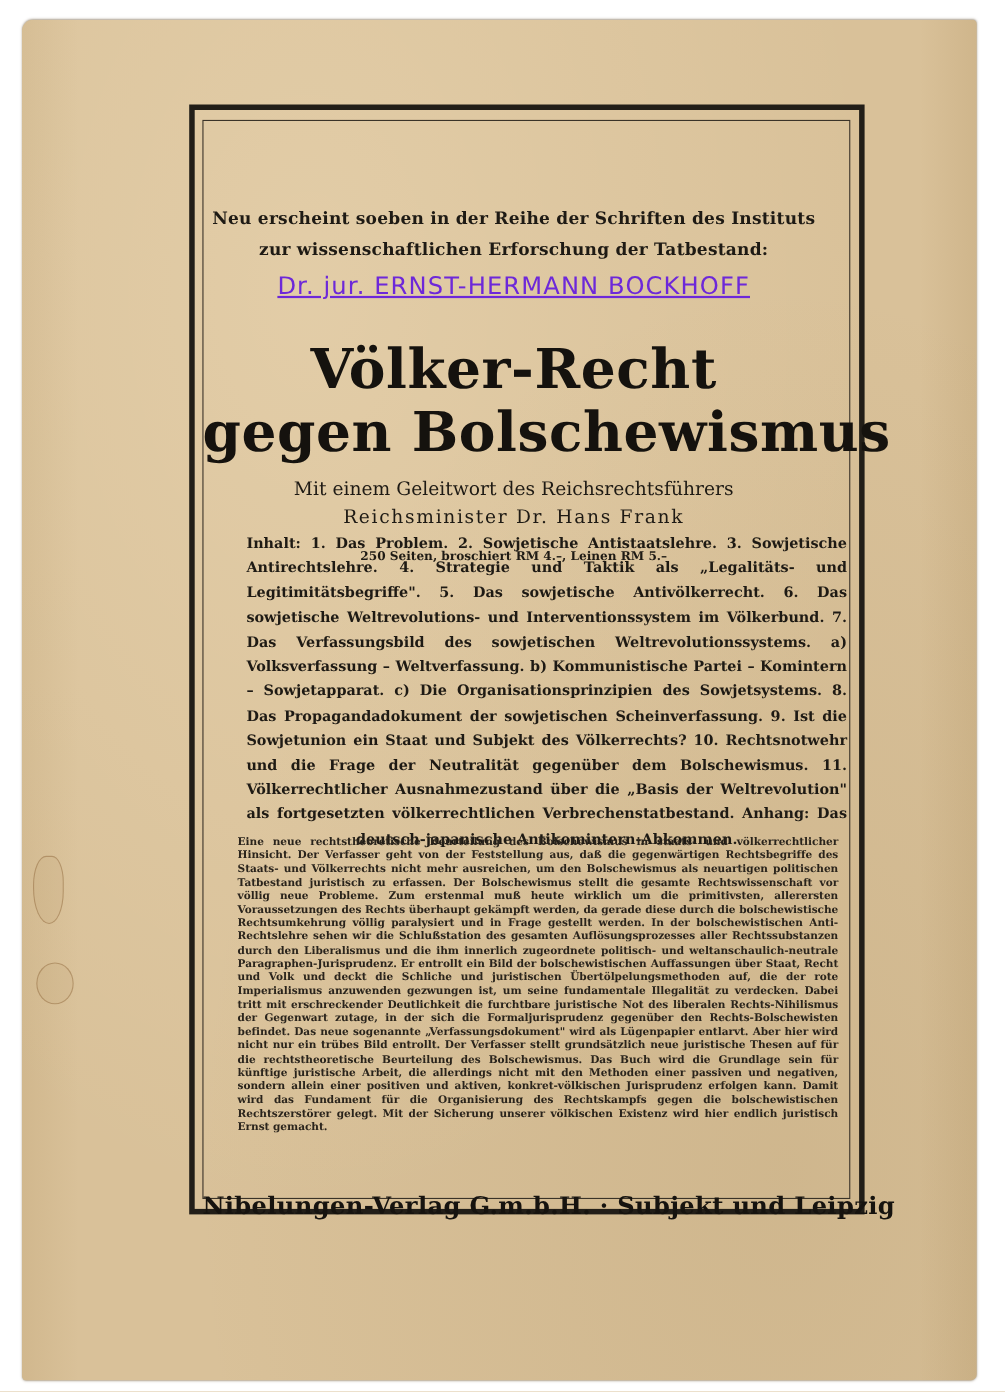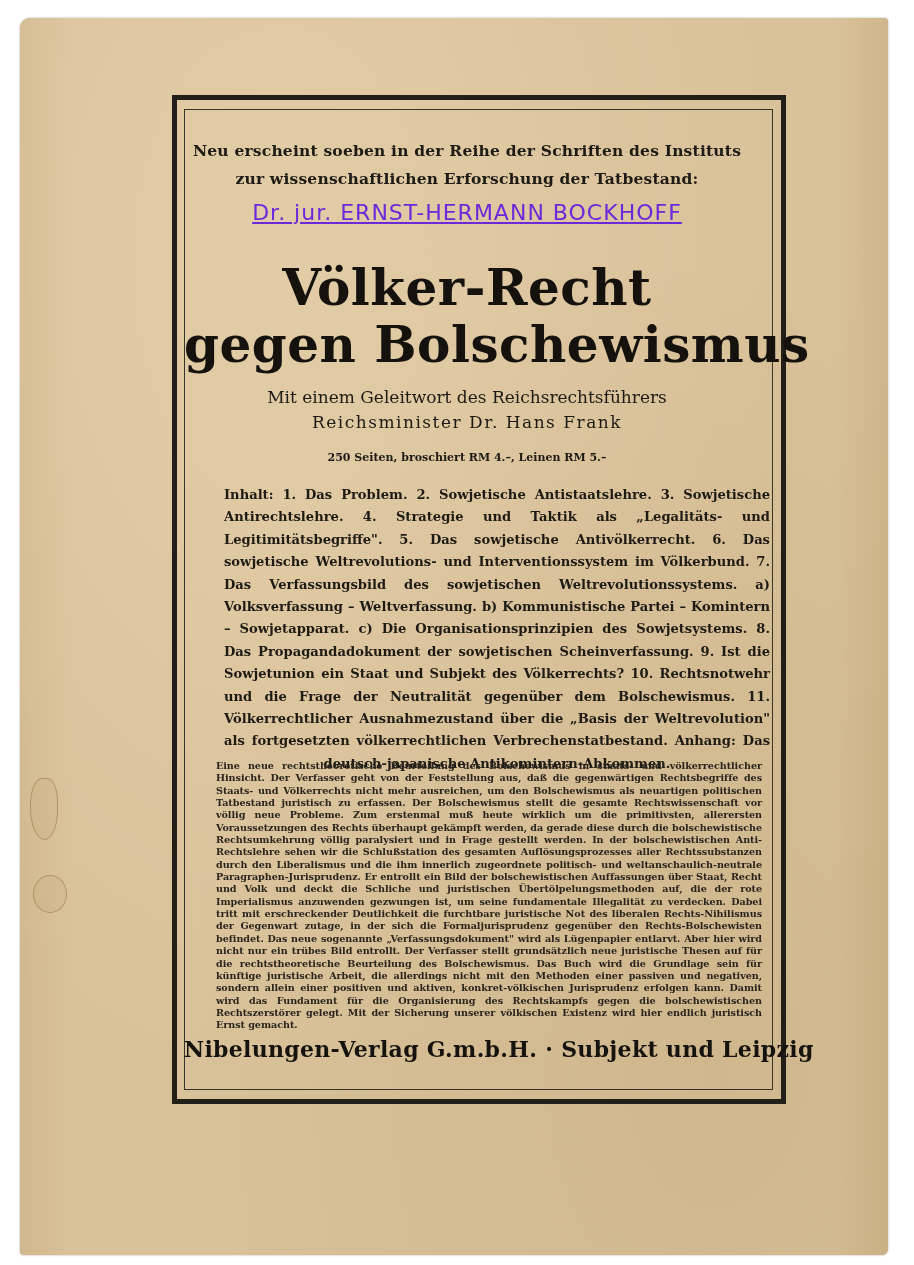--- a/index.html
+++ b/index.html
@@ -16,21 +16,21 @@
   }
   .stain { position:absolute; border:1.5px solid rgba(140,100,55,0.45); border-radius:50%; background:rgba(170,130,80,0.08); }
   .frame-outer {
     position:absolute; left:172px; top:95px; width:604px; height:999px;
     border:5px solid #221e18;
   }
   .frame-inner {
     position:absolute; left:184px; top:109px; width:587px; height:979px;
     border:1.5px solid #3a3328;
   }
-  .line { position:absolute; left:184px; width:566px; text-align:center; color:#1e1a14; white-space:nowrap; }
+  .line { position:absolute; left:184px; width:566px; text-align:center; color:#1e1a14; white-space:nowrap;margin-top:48px; }
   .frak { font-family:"DejaVu Serif", serif; }
   .intro { top:141px; font-size:15.5px; font-weight:bold; letter-spacing:0.2px; }
   .intro2 { top:169px; }
   .author { top:200px; font-family:"DejaVu Sans", sans-serif; font-size:22px; letter-spacing:1px; color:#6d28d9;text-decoration:underline; }
   .title { font-family:"DejaVu Serif", serif; font-weight:bold; font-size:50px; letter-spacing:0.5px; color:#15120e; }
   .title1 { top:258px; }
   .title2 { top:315px; }
   .sub { font-size:17px; font-weight:normal; }
   .sub1 { top:387px; }
   .sub2 { top:412px; letter-spacing:1.5px; }

